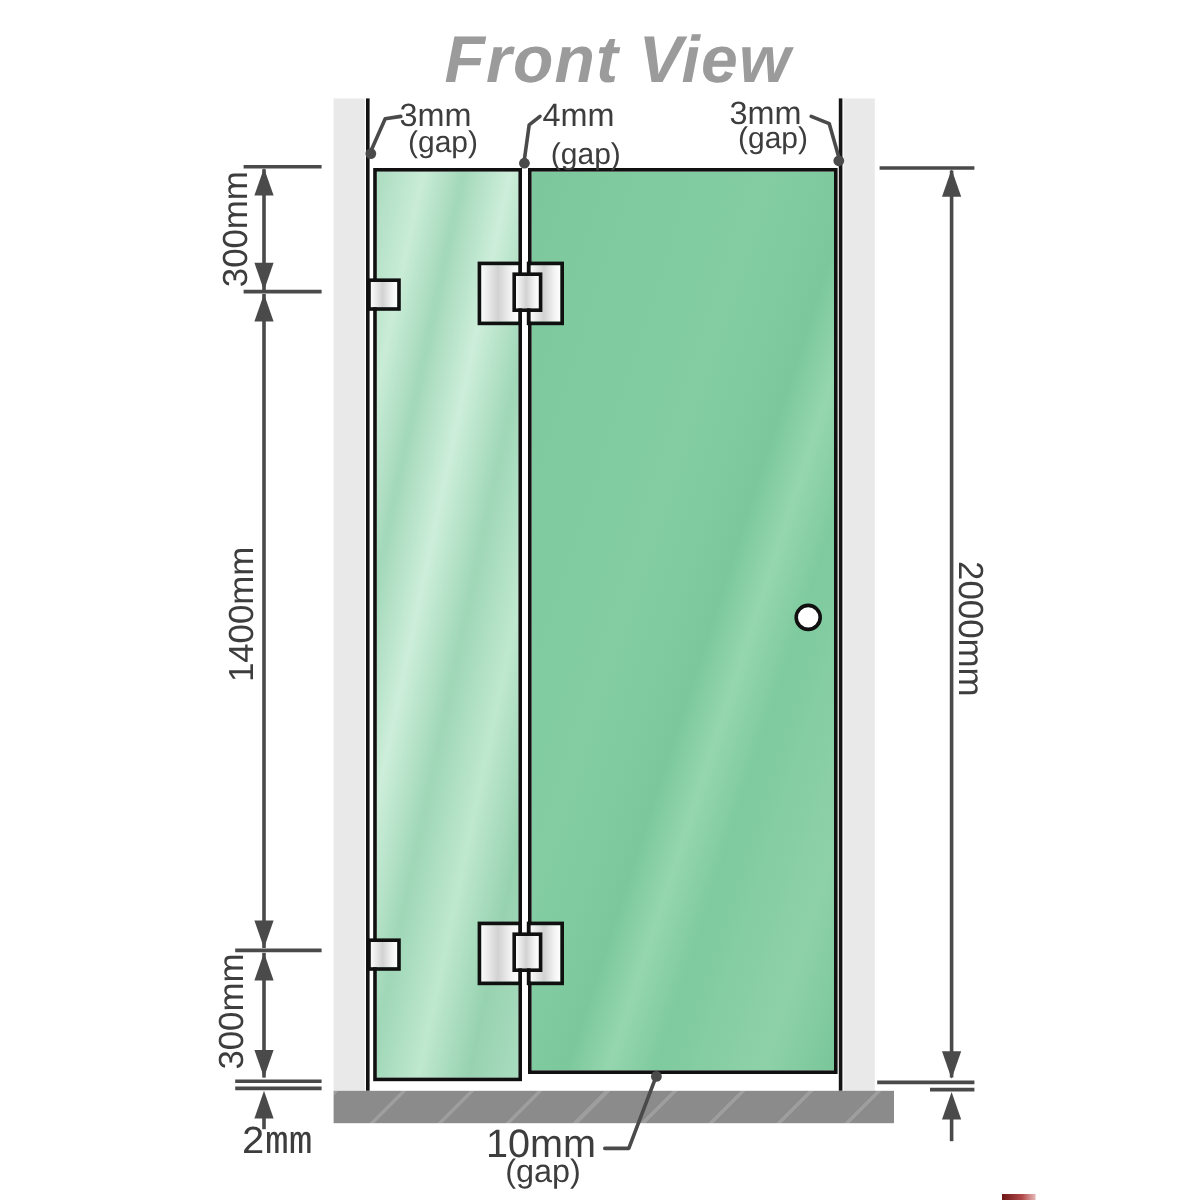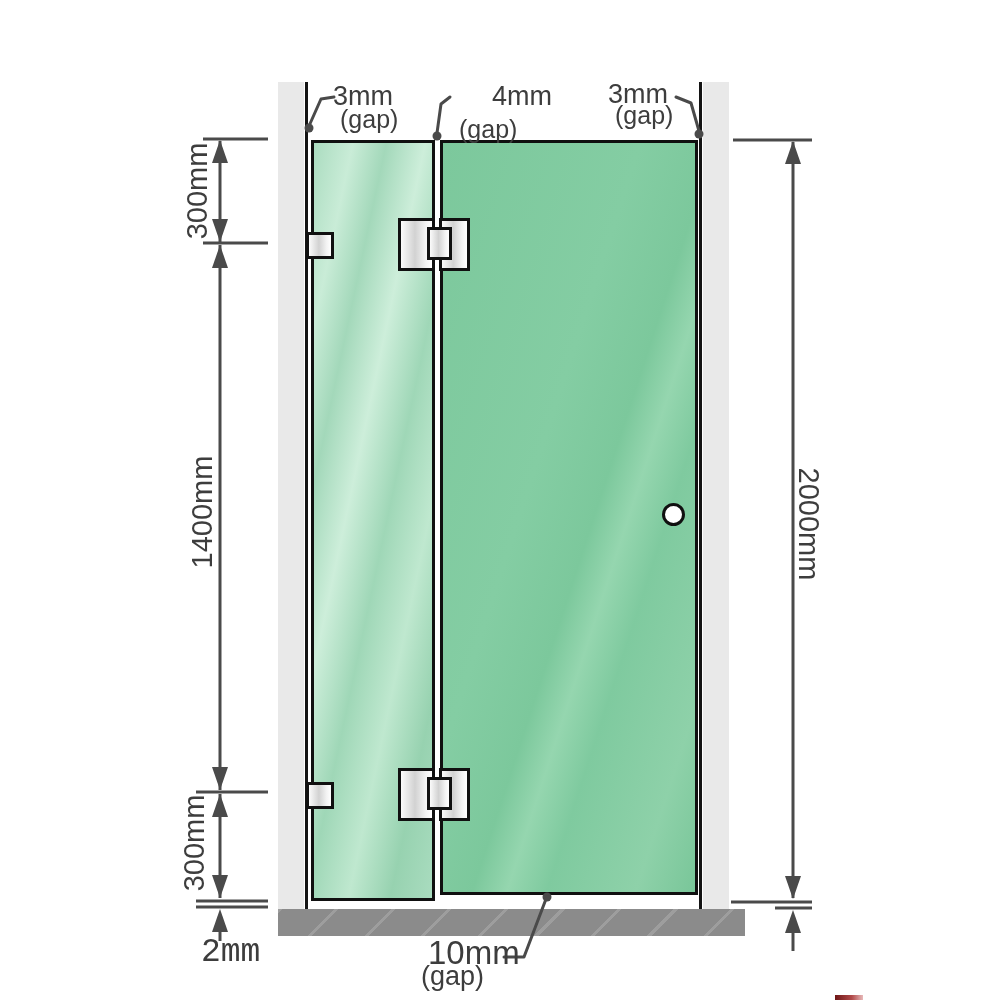--- a/index.html
+++ b/index.html
@@ -50,32 +50,32 @@
   
   .lbl { position:absolute; color:#3d3d3d; z-index:7; white-space:nowrap; line-height:1; }
   #page-title {
     left:515px; top:22px; transform:translateX(-50%);
     font-size:55px; font-weight:bold; font-style:italic; color:#9b9b9b; letter-spacing:1px;
   }
   .gapval  { font-size:27px; }
   .gapunit { font-size:25px; }
   #lbl-gap-left-val   { left:333px; top:83px; }
   #lbl-gap-left-unit  { left:340px; top:107px; }
-  #lbl-gap-mid-val    { left:452px; top:83px;margin-left:40px; }
+  #lbl-gap-mid-val    { left:452px; top:83px; }
   #lbl-gap-mid-unit   { left:459px; top:117px; }
   #lbl-gap-right-val  { left:608px; top:81px; }
   #lbl-gap-right-unit { left:615px; top:103px; }
   .vlabel { font-size:29px; transform:translate(-50%,-50%) rotate(-90deg); }
   .vlabel-cw { font-size:29px; transform:translate(-50%,-50%) rotate(90deg); }
   #lbl-dim-top    { left:197px; top:191px; }
   #lbl-dim-mid    { left:202px; top:512px; }
   #lbl-dim-bottom { left:194px; top:843px; }
   #lbl-dim-total  { left:808px; top:524px; }
   #lbl-gap-2mm      { left:201px; top:936px; font-size:33px;font-family:Liberation Mono, monospace; }
-  #lbl-gap-10mm-val { left:428px; top:936px; font-size:33px; }
+  #lbl-gap-10mm-val { left:405px; top:936px; font-size:33px; }
   #lbl-gap-10mm-unit{ left:421px; top:963px; font-size:27px; }
   
   #red-corner-mark {
     position:absolute; left:835px; top:995px; width:28px; height:5px; z-index:8;
     background:linear-gradient(90deg,#6e1616 0%,#b14a4a 60%,#e8baba 100%);
   }
 </style>
 </head>
 <body>
 
@@ -140,20 +140,21 @@
       <polyline points="504,957 524,957 546,899"></polyline>
     </g>
     <g fill="#4a4a4a" stroke="none">
       <circle cx="309" cy="128" r="4.5"></circle>
       <circle cx="437" cy="136" r="4.5"></circle>
       <circle cx="699" cy="134" r="4.5"></circle>
       <circle cx="547" cy="897" r="4.5"></circle>
     </g>
   </svg>
 
+  <div id="page-title" class="lbl">Front View</div>
 
   <div id="lbl-gap-left-val" class="lbl gapval">3mm</div>
   <div id="lbl-gap-left-unit" class="lbl gapunit">(gap)</div>
   <div id="lbl-gap-mid-val" class="lbl gapval">4mm</div>
   <div id="lbl-gap-mid-unit" class="lbl gapunit">(gap)</div>
   <div id="lbl-gap-right-val" class="lbl gapval">3mm</div>
   <div id="lbl-gap-right-unit" class="lbl gapunit">(gap)</div>
 
   <div id="lbl-dim-top" class="lbl vlabel">300mm</div>
   <div id="lbl-dim-mid" class="lbl vlabel">1400mm</div>

